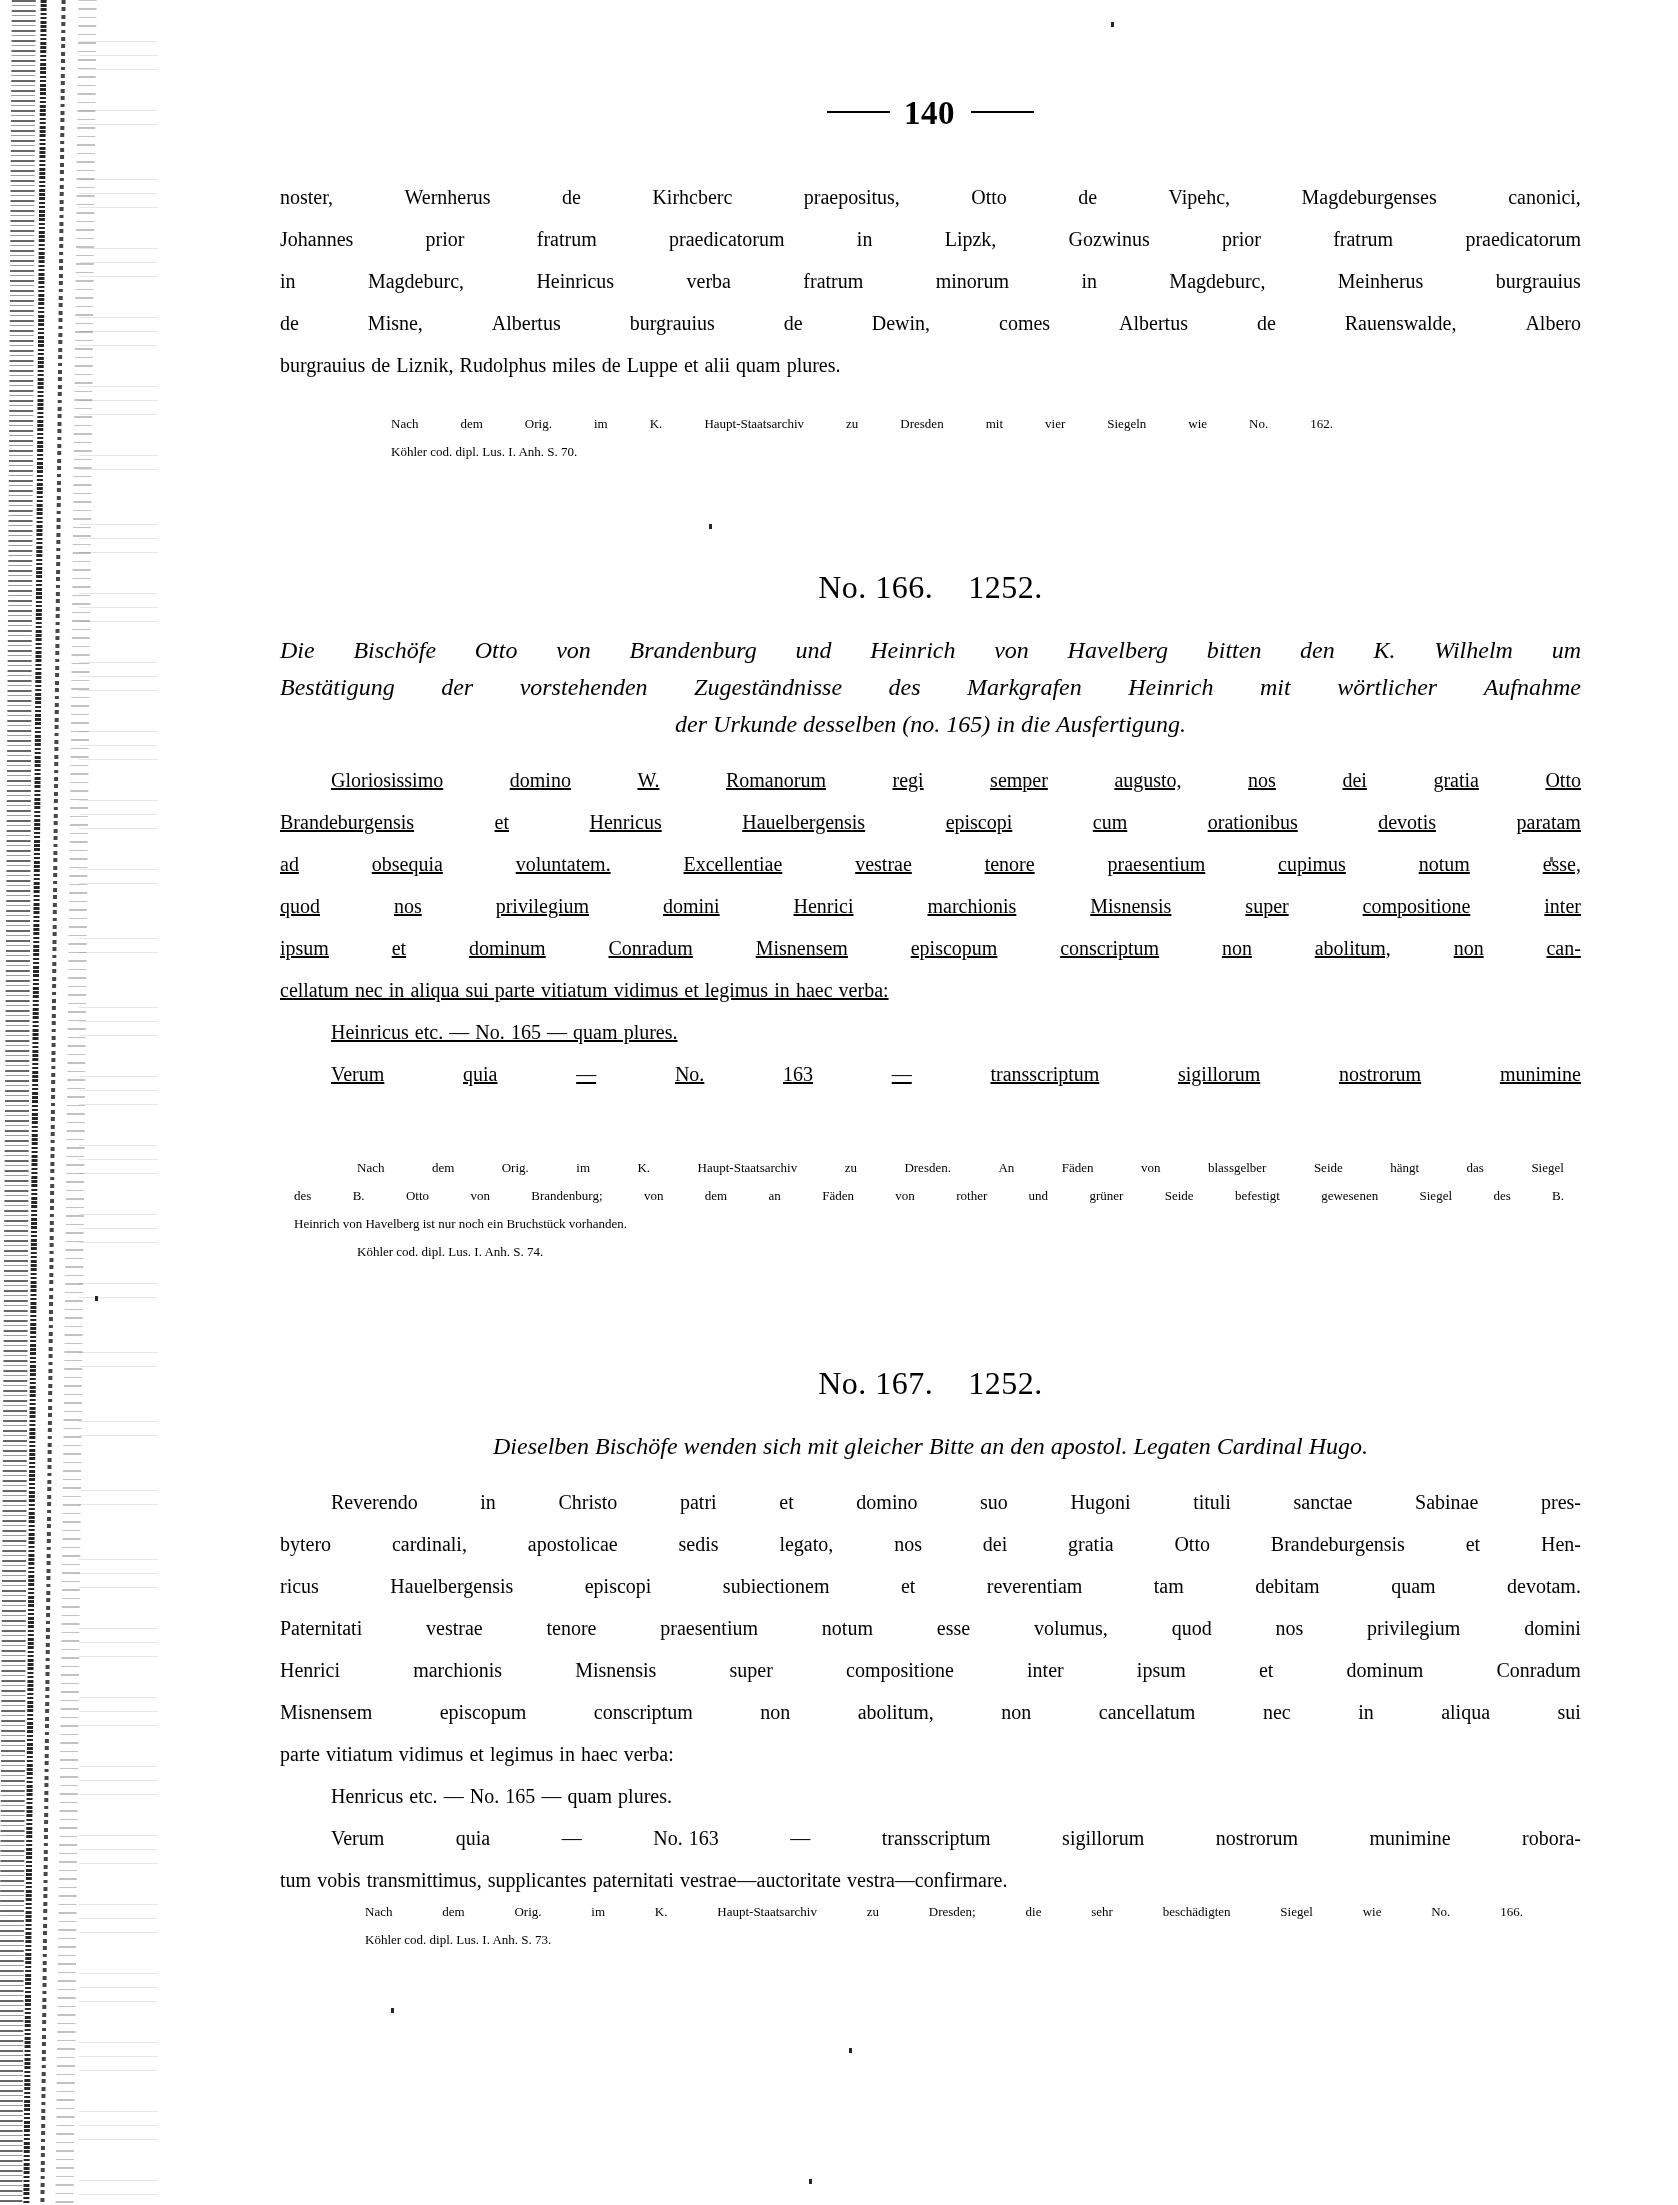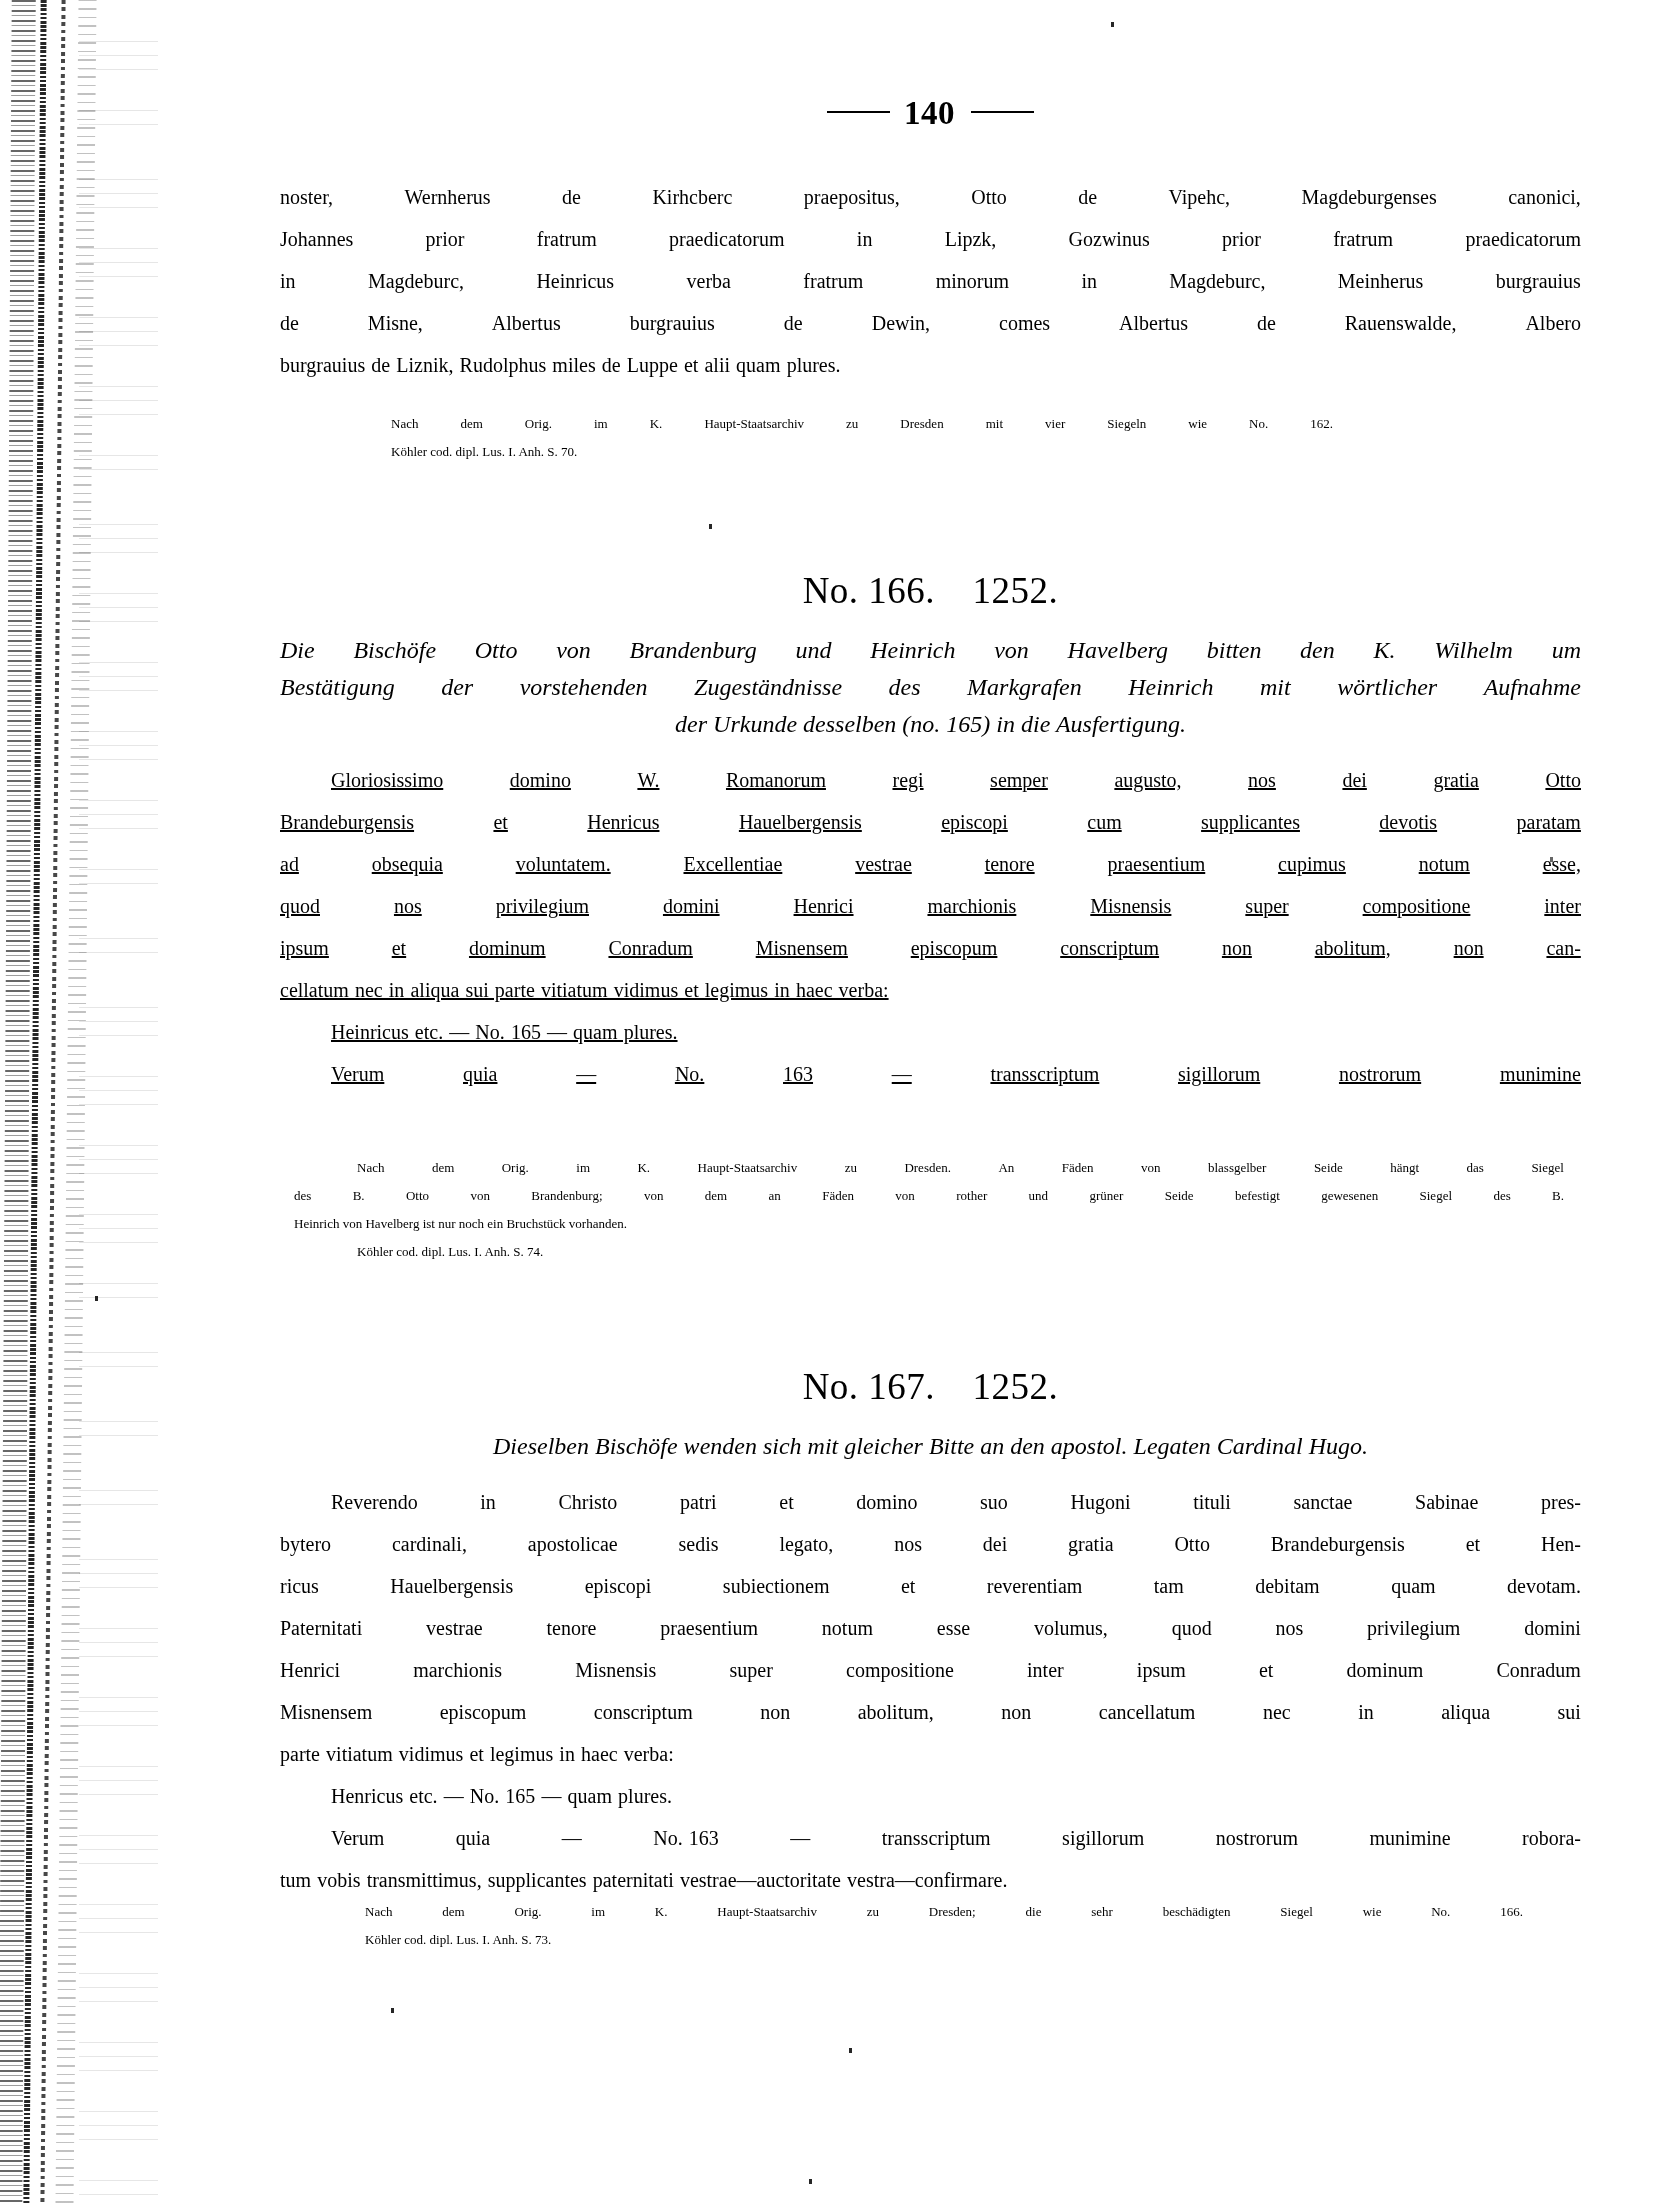--- a/index.html
+++ b/index.html
@@ -147,21 +147,21 @@
     display: flex;
     justify-content: space-between;
     white-space: pre;
   }
   .note .nline.last { justify-content: flex-start; }
   .note .nindent { display: inline-block; width: 63px; }
 
   
   .sec-head {
     text-align: center;
-    font-size: 37px;
+    font-size: 32px;
     font-weight: 400;
     letter-spacing: 0.5px;
   }
 
   
   .regest {
     font-style: italic;
     font-size: 24px;
     line-height: 37px;
     text-align: justify;
@@ -341,21 +341,21 @@
         <span>gratia</span>
         <span>Otto</span>
       </div>
       <div class="jline">
         <span>Brandeburgensis</span>
         <span>et</span>
         <span>Henricus</span>
         <span>Hauelbergensis</span>
         <span>episcopi</span>
         <span>cum</span>
-        <span>supplicantes</span>
+        <span>orationibus</span>
         <span>devotis</span>
         <span>paratam</span>
       </div>
       <div class="jline">
         <span>ad</span>
         <span>obsequia</span>
         <span>voluntatem.</span>
         <span>Excellentiae</span>
         <span>vestrae</span>
         <span>tenore</span>

